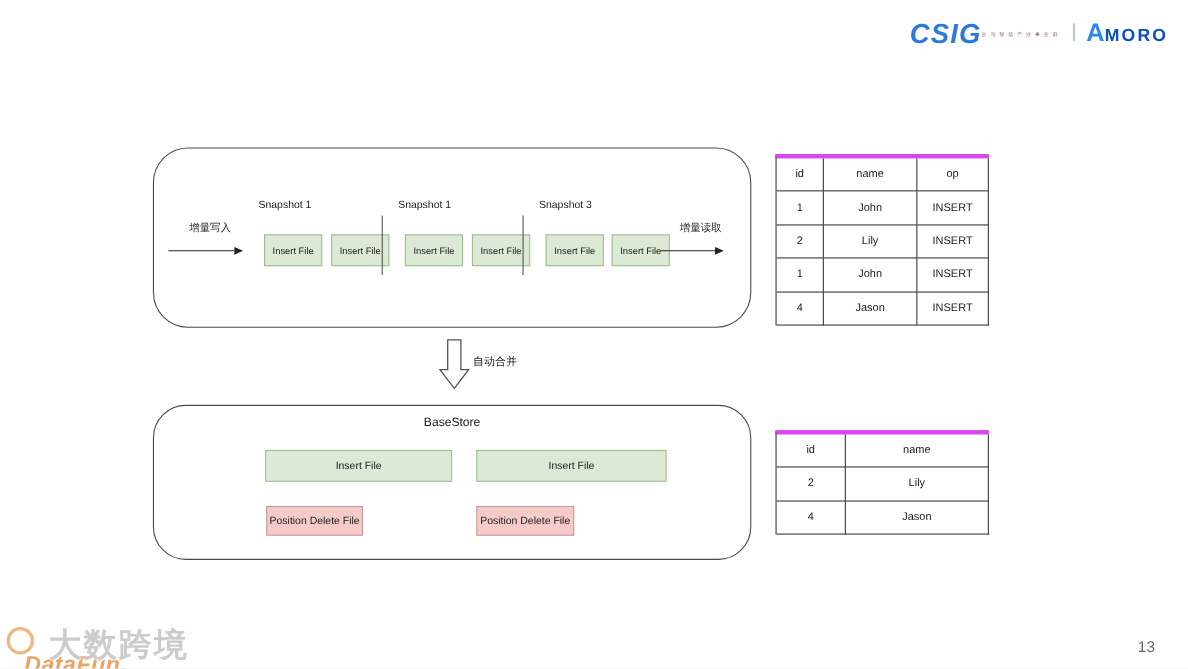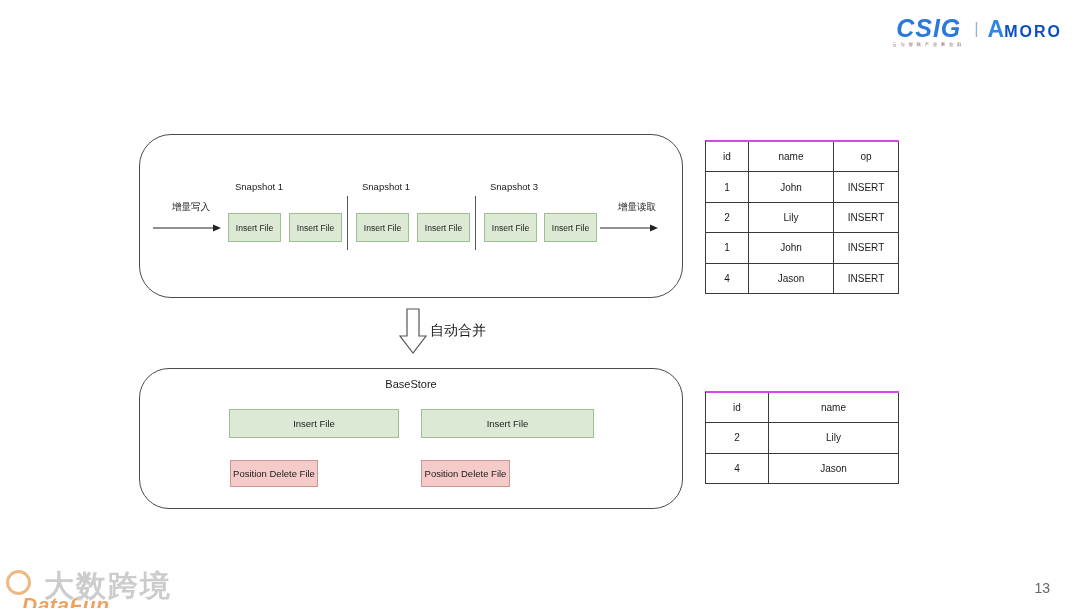--- a/index.html
+++ b/index.html
@@ -9,45 +9,45 @@
     overflow:hidden; font-family:"Liberation Sans", sans-serif; color:#1a1a1a;
     margin:0 auto;
   }
   .abs { position:absolute; }
 
   
   .slide-title { left:44px; top:36px; font-size:29px; font-weight:700; color:#111; letter-spacing:0.5px; }
 
   
   .logo-row { top:16px; right:18px; display:flex; align-items:center; gap:9px; }
-  .csig-block { display:flex; flex-direction:column; align-items:center; line-height:1; }
+  .csig-block { display:flex; flex-direction:row; align-items:center; line-height:1; }
   .csig-word { font-size:25px; font-weight:800; letter-spacing:1px; font-style:italic; }
   .csig-tagline { font-size:4.5px; letter-spacing:3.6px; margin-top:2px; color:#8a5a5a; white-space:nowrap; }
   .logo-sep { font-size:17px; color:#9ab0d8; font-weight:400; padding-bottom:6px; }
   .amoro-block { display:flex; align-items:baseline; padding-bottom:4px; }
   .amoro-a { font-size:23px; font-weight:800; }
   .amoro-rest { font-size:16px; font-weight:800; letter-spacing:2px; }
 
   
   .store-box { border:1px solid #4a4a4a; border-radius:32px; background:#fff; }
   .store-title { font-size:11px; text-align:center; color:#1a1a1a; }
 
   .snap-label { font-size:9.5px; text-align:left; width:100px; color:#1a1a1a; }
   .file-box {
     display:flex; align-items:center; justify-content:center;
-    font-size:8.5px; color:#1a1a1a; border:1px solid;
+    font-size:8.5px; color:#1a1a1a; border:1px solid;margin-left:12px;
   }
   .file-box.big { font-size:9.5px; }
   .divider { width:1px; background:#555; }
 
   .arrow-label { font-size:9.5px; color:#1a1a1a; text-align:center; width:70px; }
-  .merge-label { font-size:14px; color:#1a1a1a; }
+  .merge-label { font-size:10px; color:#1a1a1a; }
 
   
-  .dtable { display:grid; border-top:2px solid #d946ef; border-left:1px solid #3a3a3a; background:#fff; }
+  .dtable { display:grid; border-top:4px solid #d946ef; border-left:1px solid #3a3a3a; background:#fff; }
   .dtable .cell {
     border-right:1px solid #3a3a3a; border-bottom:1px solid #3a3a3a;
     display:flex; align-items:center; justify-content:center;
     font-size:10px; color:#1a1a1a;
   }
   .t-change { grid-template-columns:43px 85px 65px; grid-auto-rows:30.4px; }
   .t-base   { grid-template-columns:63px 130px;     grid-auto-rows:30.3px; }
 
   
   .wm-ring { left:6px; top:570px; width:25px; height:25px; border:3px solid rgba(232,160,90,0.75); border-radius:50%; }

